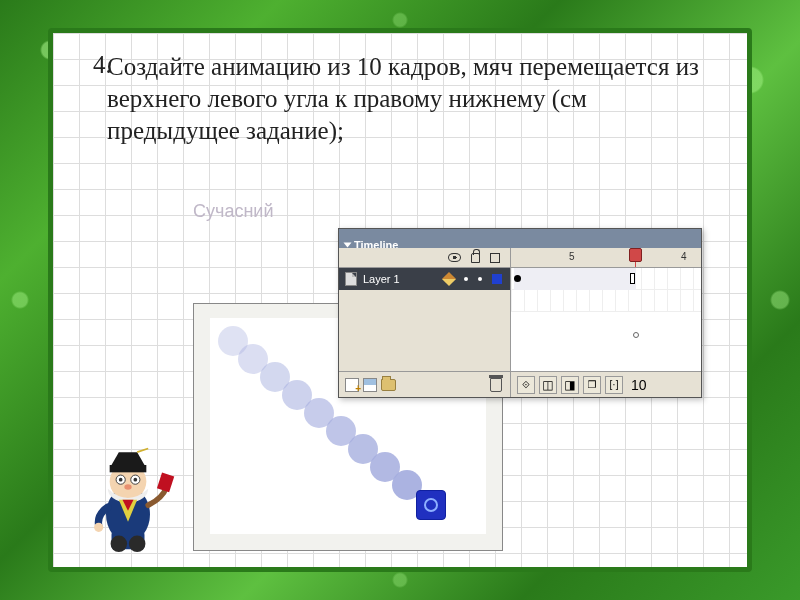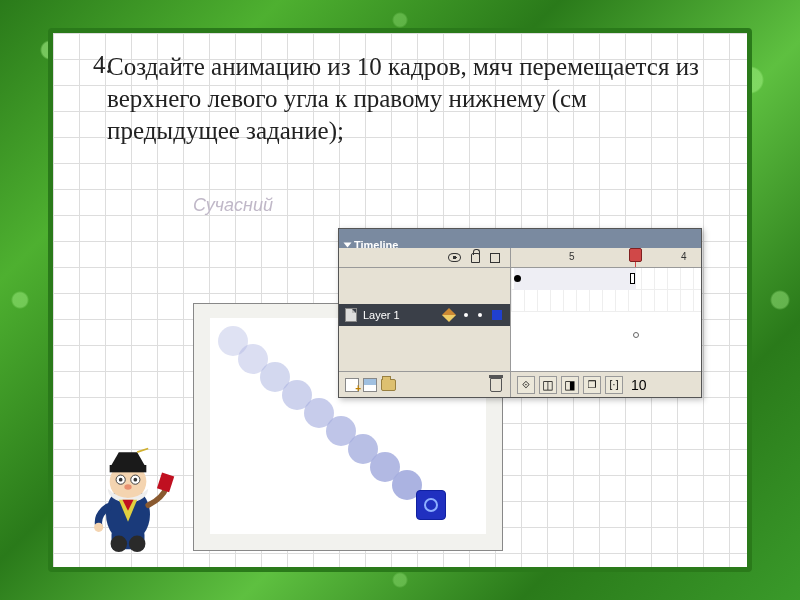--- a/index.html
+++ b/index.html
@@ -146,21 +146,20 @@
   left: 0;
   right: 0;
   display: flex;
 }
 .tl-layers {
   width: 172px;
   background: #e6e1d4;
   border-right: 1px solid #999;
   display: flex;
   flex-direction: column;
-  gap: 36px;
 }
 .tl-layer-head {
   height: 20px;
   border-bottom: 1px solid #999;
   display: flex;
   align-items: center;
   justify-content: flex-end;
   gap: 10px;
   padding-right: 10px;
 }
@@ -388,21 +387,21 @@
 </style>
 </head>
 <body>
 
 <div class="bubbles"></div>
 
 <div class="card">
   <div class="list-number">4.</div>
   <p class="task-text">Создайте анимацию из 10 кадров, мяч перемещается из верхнего левого угла к правому нижнему (см предыдущее задание);</p>
 
-  <div class="faded" style="left:140px; top:162px;font-style:italic;">Сучасний</div>
+  <div class="faded" style="left:140px; top:168px;">Сучасний</div>
 
   <div class="stage-area">
     <div class="stage-canvas">
       <div class="ball b1"></div>
       <div class="ball b2"></div>
       <div class="ball b3"></div>
       <div class="ball b4"></div>
       <div class="ball b5"></div>
       <div class="ball b6"></div>
       <div class="ball b7"></div>

